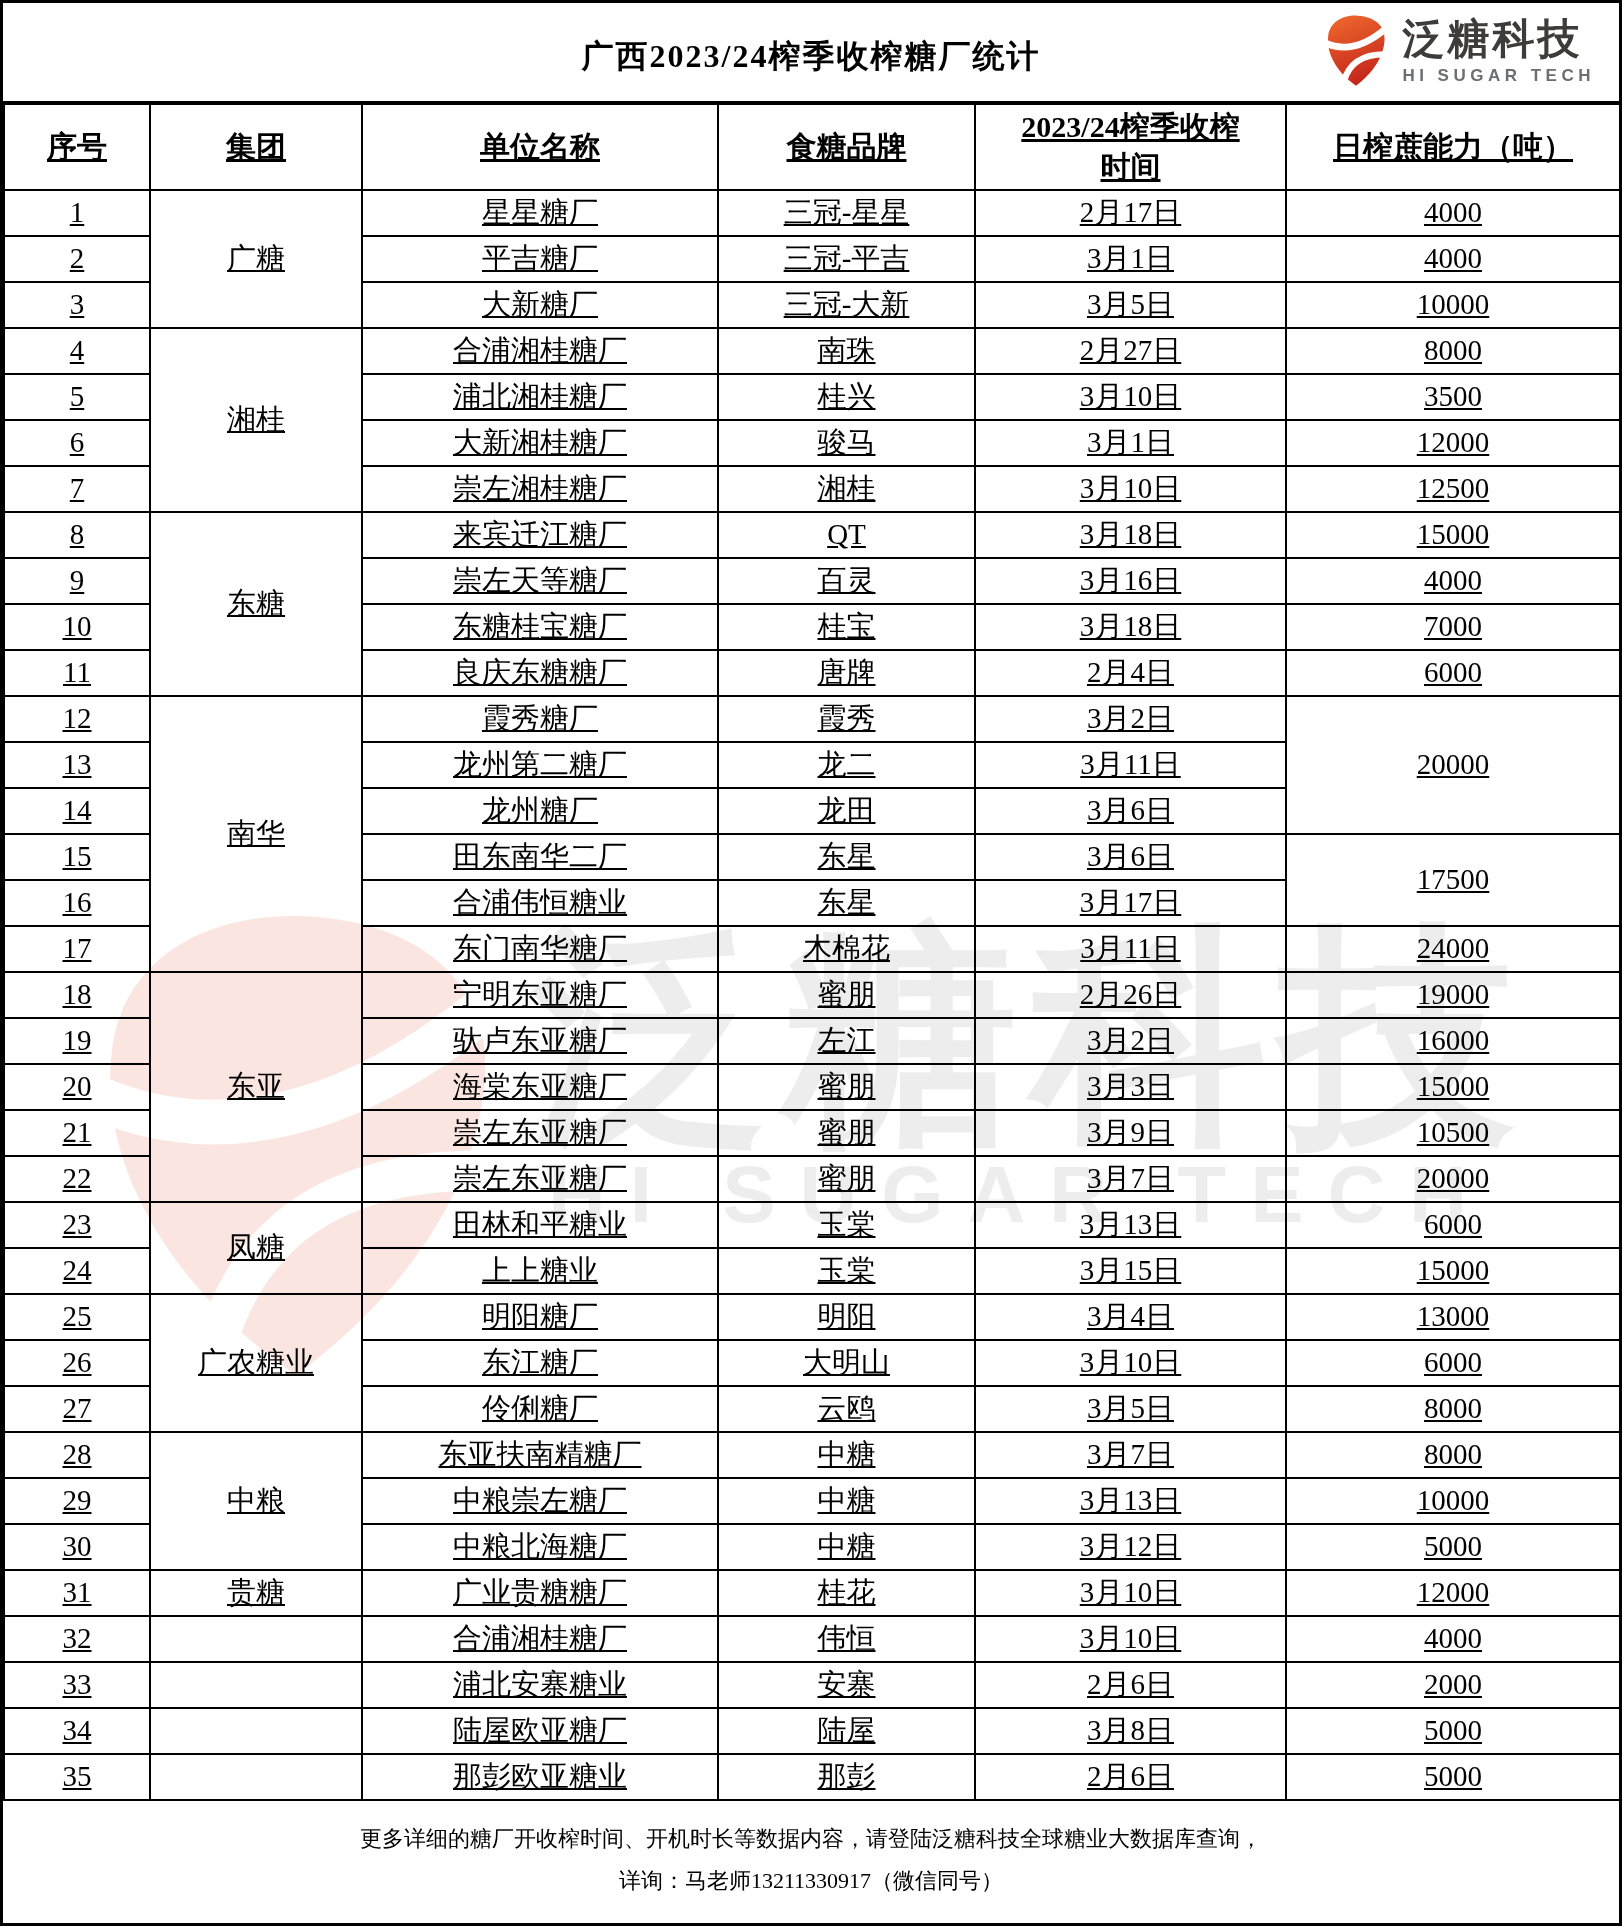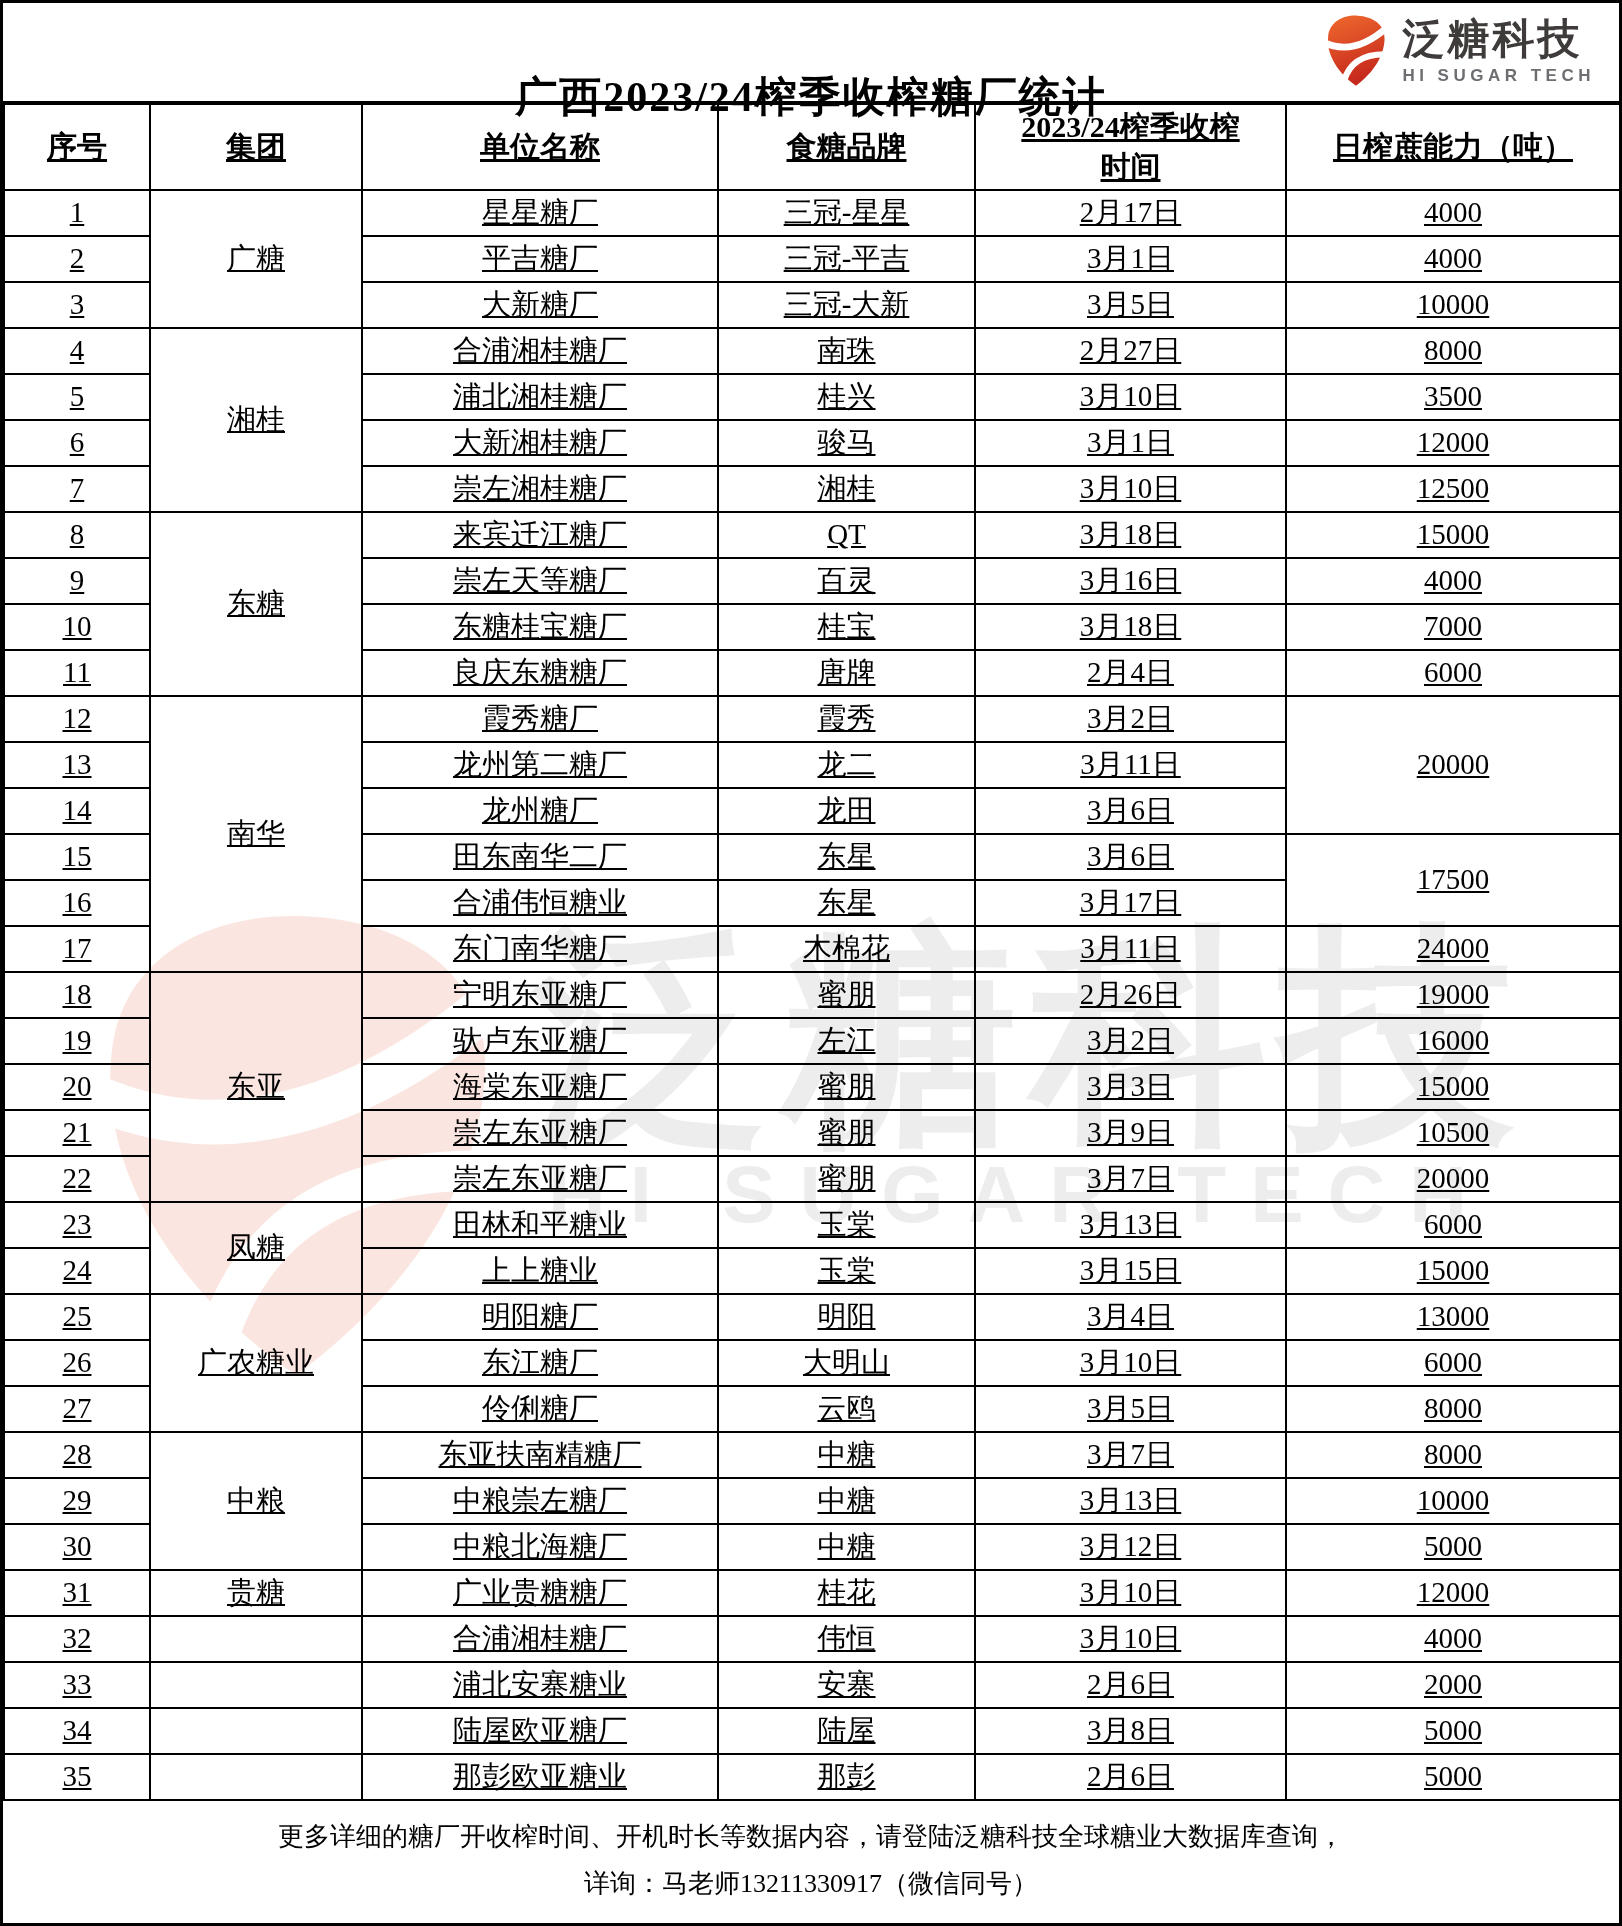--- a/index.html
+++ b/index.html
@@ -10,21 +10,21 @@
     border:3px solid #000;
     background:#fff;
     overflow:hidden;
     font-family:"Liberation Serif","DejaVu Serif",serif;
     color:#000;
   }
   
   .titlebar{position:relative;height:100px;border-bottom:2px solid #000;box-sizing:border-box;}
   .title{
     position:absolute;left:0;right:0;top:32px;
-    text-align:center;font-size:42px;font-weight:bold;letter-spacing:2px;margin-top:34px;
+    text-align:center;font-size:32px;font-weight:bold;letter-spacing:2px;
   }
   .logo{position:absolute;right:24px;top:10px;display:flex;align-items:center;gap:12px;}
   .logo-icon{width:68px;height:76px;}
   .logo-text{display:flex;flex-direction:column;align-items:flex-start;line-height:1;}
   .logo-cn{font-family:"Liberation Sans","DejaVu Sans",sans-serif;font-size:42px;font-weight:bold;color:#3f3b3a;letter-spacing:3px;}
   .logo-en{font-family:"Liberation Sans","DejaVu Sans",sans-serif;font-size:17px;font-weight:bold;color:#6d6e71;letter-spacing:4.5px;margin-top:7px;}
   
   .watermark-layer{position:absolute;left:0;top:0;right:0;bottom:0;z-index:0;pointer-events:none;}
   .wm-swirl{position:absolute;left:68px;top:900px;width:450px;height:490px;opacity:0.14;}
   .wm-cn{
@@ -50,21 +50,21 @@
     border:2px solid #000;
     text-align:center;vertical-align:middle;
     padding:0 4px;overflow:hidden;
   }
   th{height:84px;font-size:30px;font-weight:bold;white-space:pre-line;line-height:1.35;}
   td{height:44px;font-size:29px;line-height:1.1;}
   
   .footer{
     position:relative;z-index:1;height:118px;
     display:flex;flex-direction:column;justify-content:center;align-items:center;
-    gap:12px;font-size:26px;
+    gap:12px;font-size:22px;
   }
   .footer-line2{display:flex;gap:78px;align-items:center;}
 </style>
 </head>
 <body>
 
 <div class="sheet">
 
   <div class="watermark-layer">
     <svg class="wm-swirl" viewBox="0 0 100 110" preserveAspectRatio="none" aria-hidden="true">

